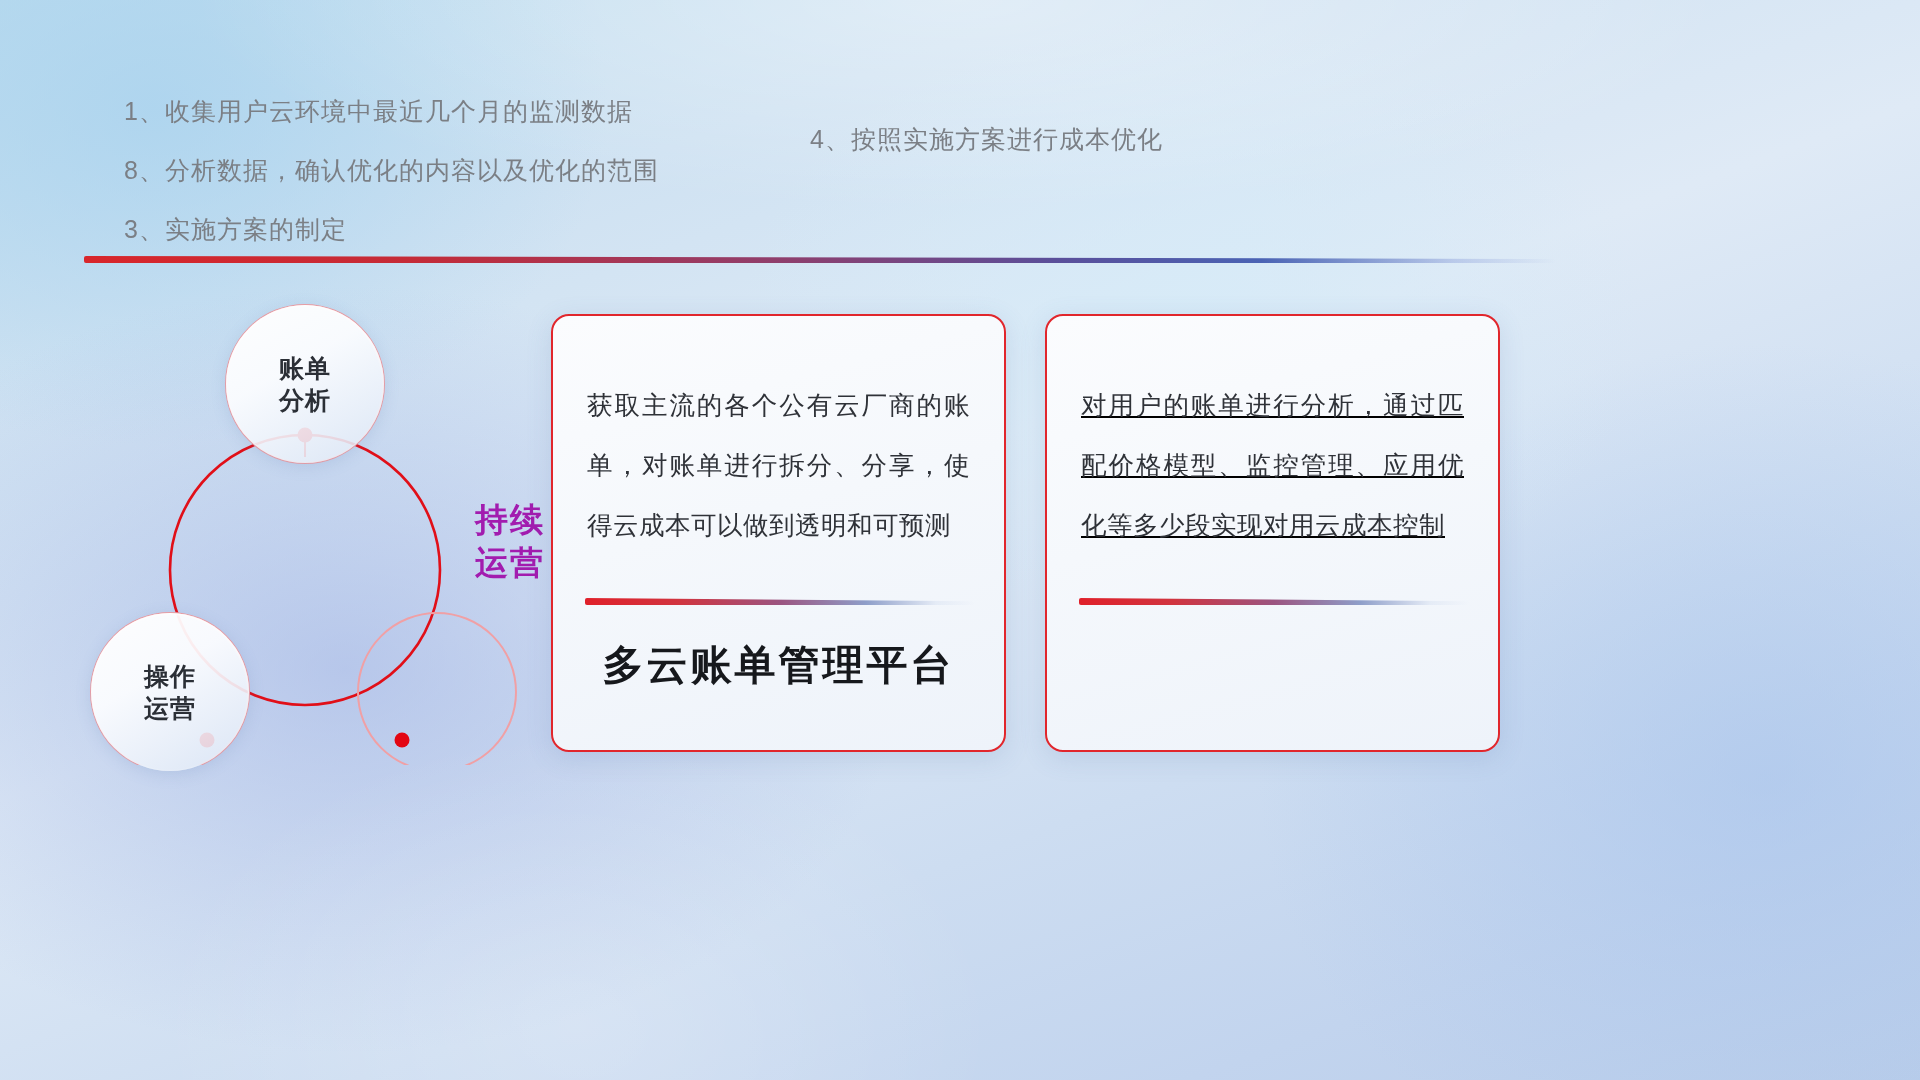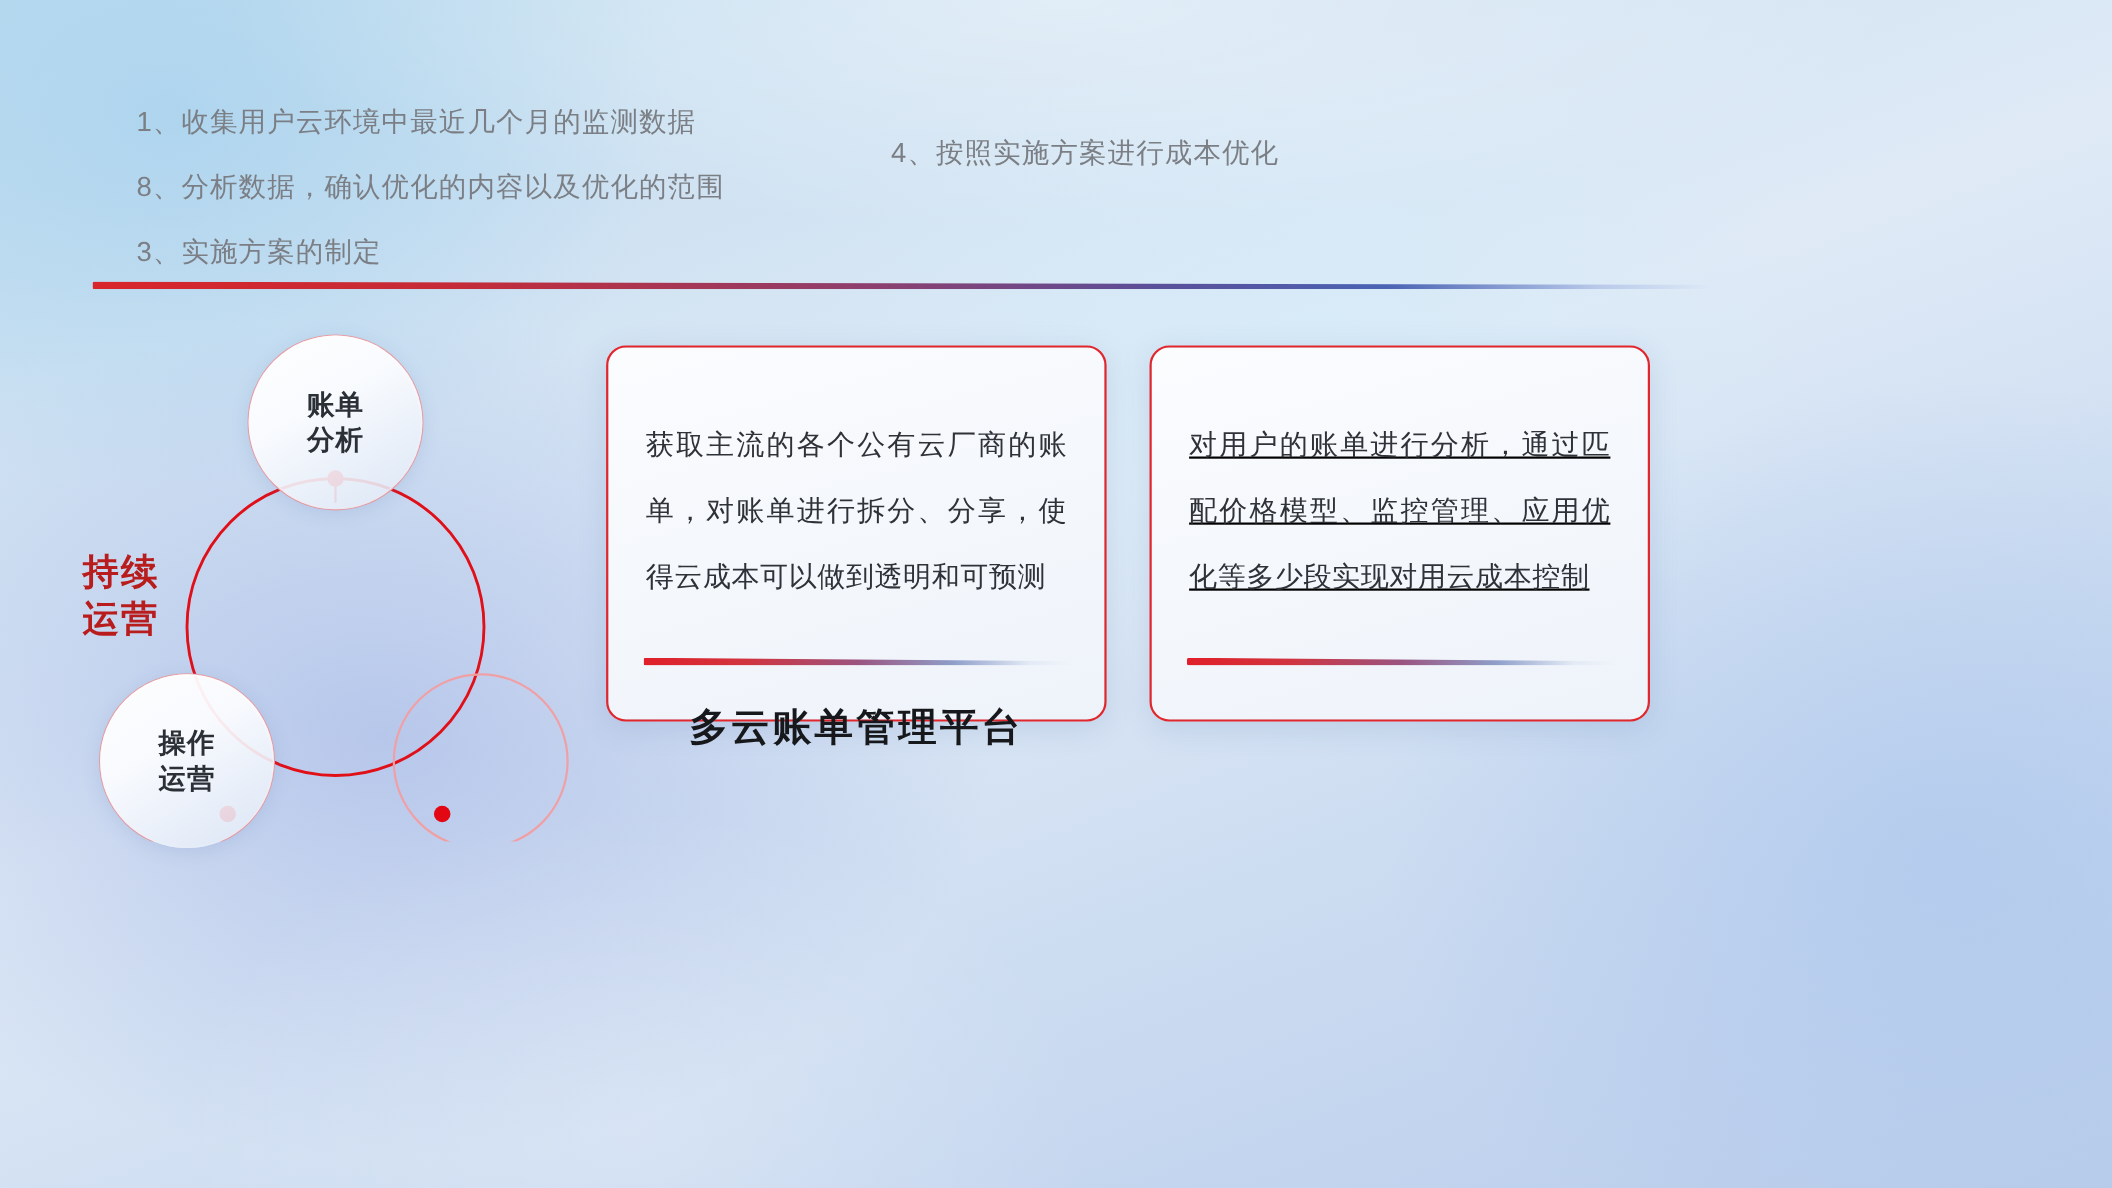--- a/index.html
+++ b/index.html
@@ -44,42 +44,42 @@
     position:absolute; border-radius:50%;
     background:linear-gradient(150deg, rgba(255,255,255,0.97) 0%, rgba(252,253,255,0.93) 40%, rgba(222,232,246,0.86) 100%);
     box-shadow:0 3px 16px rgba(90,120,175,0.18), inset 0 1px 3px rgba(255,255,255,0.95);
     display:flex; flex-direction:column; align-items:center; justify-content:center;
     font-size:25px; font-weight:bold; color:#2b2f36; line-height:1.28; letter-spacing:1px;
   }
   #bub-top    { left:151px; top:20px;  width:158px; height:158px; }
   #bub-left   { left:16px;  top:328px; width:158px; height:158px; }
   #bub-right  { left:283px; top:328px; width:158px; height:158px; }
   .center-label {
-    position:absolute; left:0; right:0; top:214px; text-align:left;
-    color:#b91c1c; font-size:33px; font-weight:bold; line-height:1.3; letter-spacing:2px;
+    position:absolute; left:0; right:0; top:214px; text-align:right;
+    color:#a21caf; font-size:33px; font-weight:bold; line-height:1.3; letter-spacing:2px;
   }
 
   
   .card {
-    position:absolute; top:314px; width:455px; height:342px; border-radius:18px;
+    position:absolute; top:314px; width:455px; height:438px; border-radius:18px;
     border:2px solid #e1262c; background:linear-gradient(165deg,#fbfcfe 0%,#f5f8fc 45%,#eef3fa 100%);
     box-shadow:0 6px 26px rgba(80,110,170,0.16);
     padding:60px 34px 0 34px;
   }
   #card-1 { left:551px; }
   #card-2 { left:1045px;text-decoration:underline; }
   .card-body { font-size:25.5px; color:#2f3238; line-height:2.35; letter-spacing:0.5px; text-align:justify; }
   .card-rule {
     position:absolute; left:32px; width:390px; height:7px; top:282px;
     background:linear-gradient(90deg,#e0202a 0%,#d1343f 24%,#9b5480 50%,#8e9ec9 72%,rgba(190,205,232,0.25) 90%,rgba(200,212,235,0) 100%);
     clip-path:polygon(0 0, 100% 45%, 100% 100%, 0 100%); border-radius:2px;
   }
   .card-title {
     position:absolute; left:0; right:0; top:322px; text-align:center;
-    font-size:35px; font-weight:bold; color:#16181c; letter-spacing:3px;
+    font-size:41px; font-weight:bold; color:#16181c; letter-spacing:3px;
   }
 </style>
 </head>
 <body>
 
 <div class="sheen"></div>
 
 <div class="list-col" id="col-left">
   <div class="row">1、收集用户云环境中最近几个月的监测数据</div>
   <div class="row">8、分析数据，确认优化的内容以及优化的范围</div>

